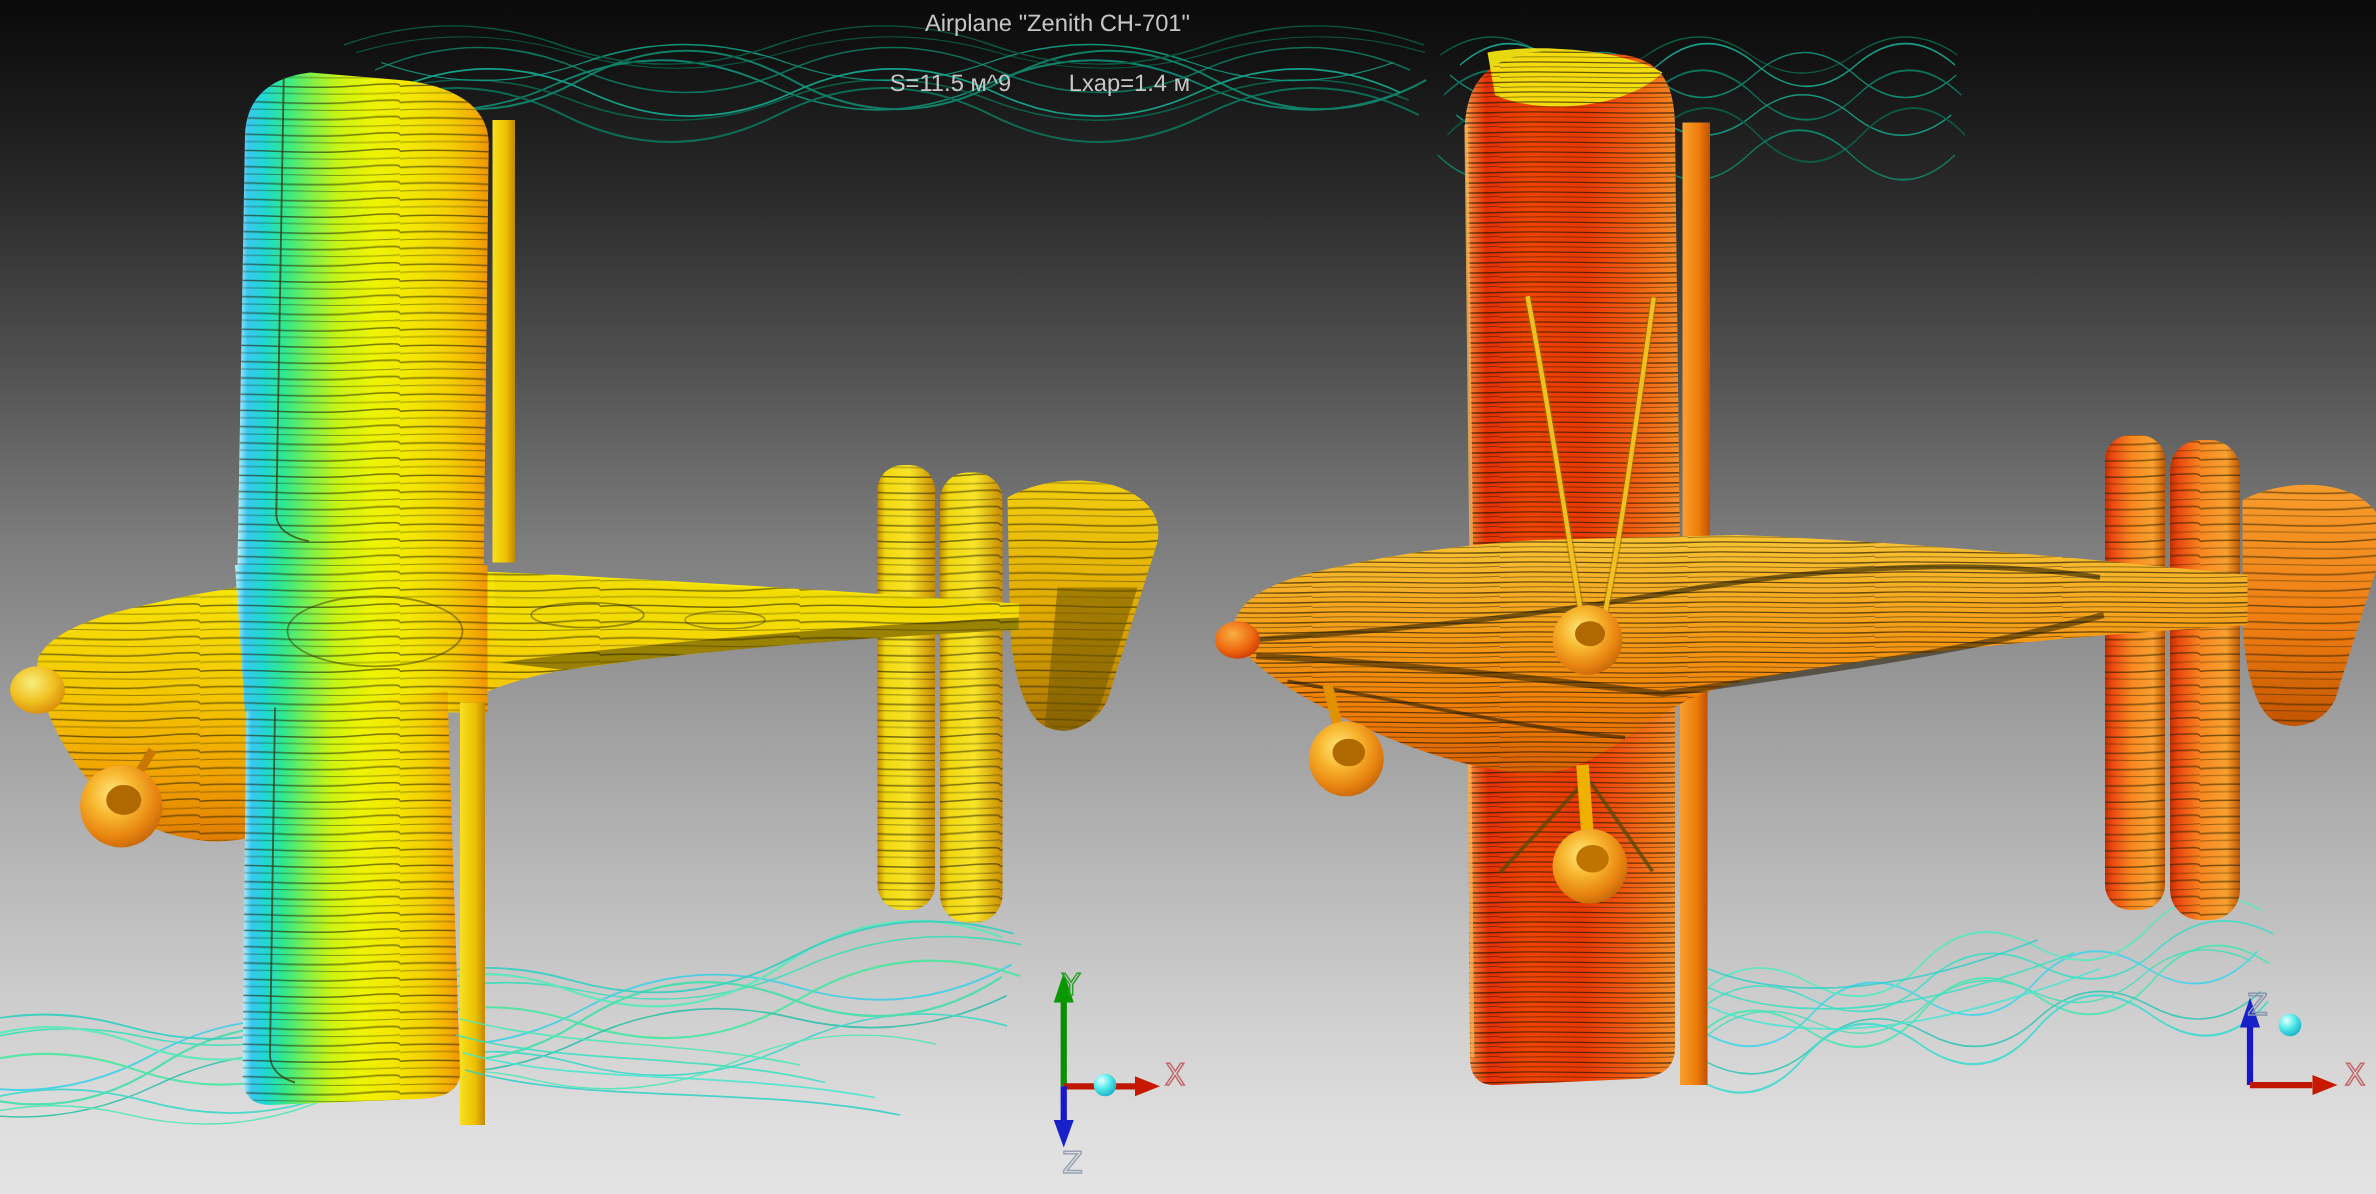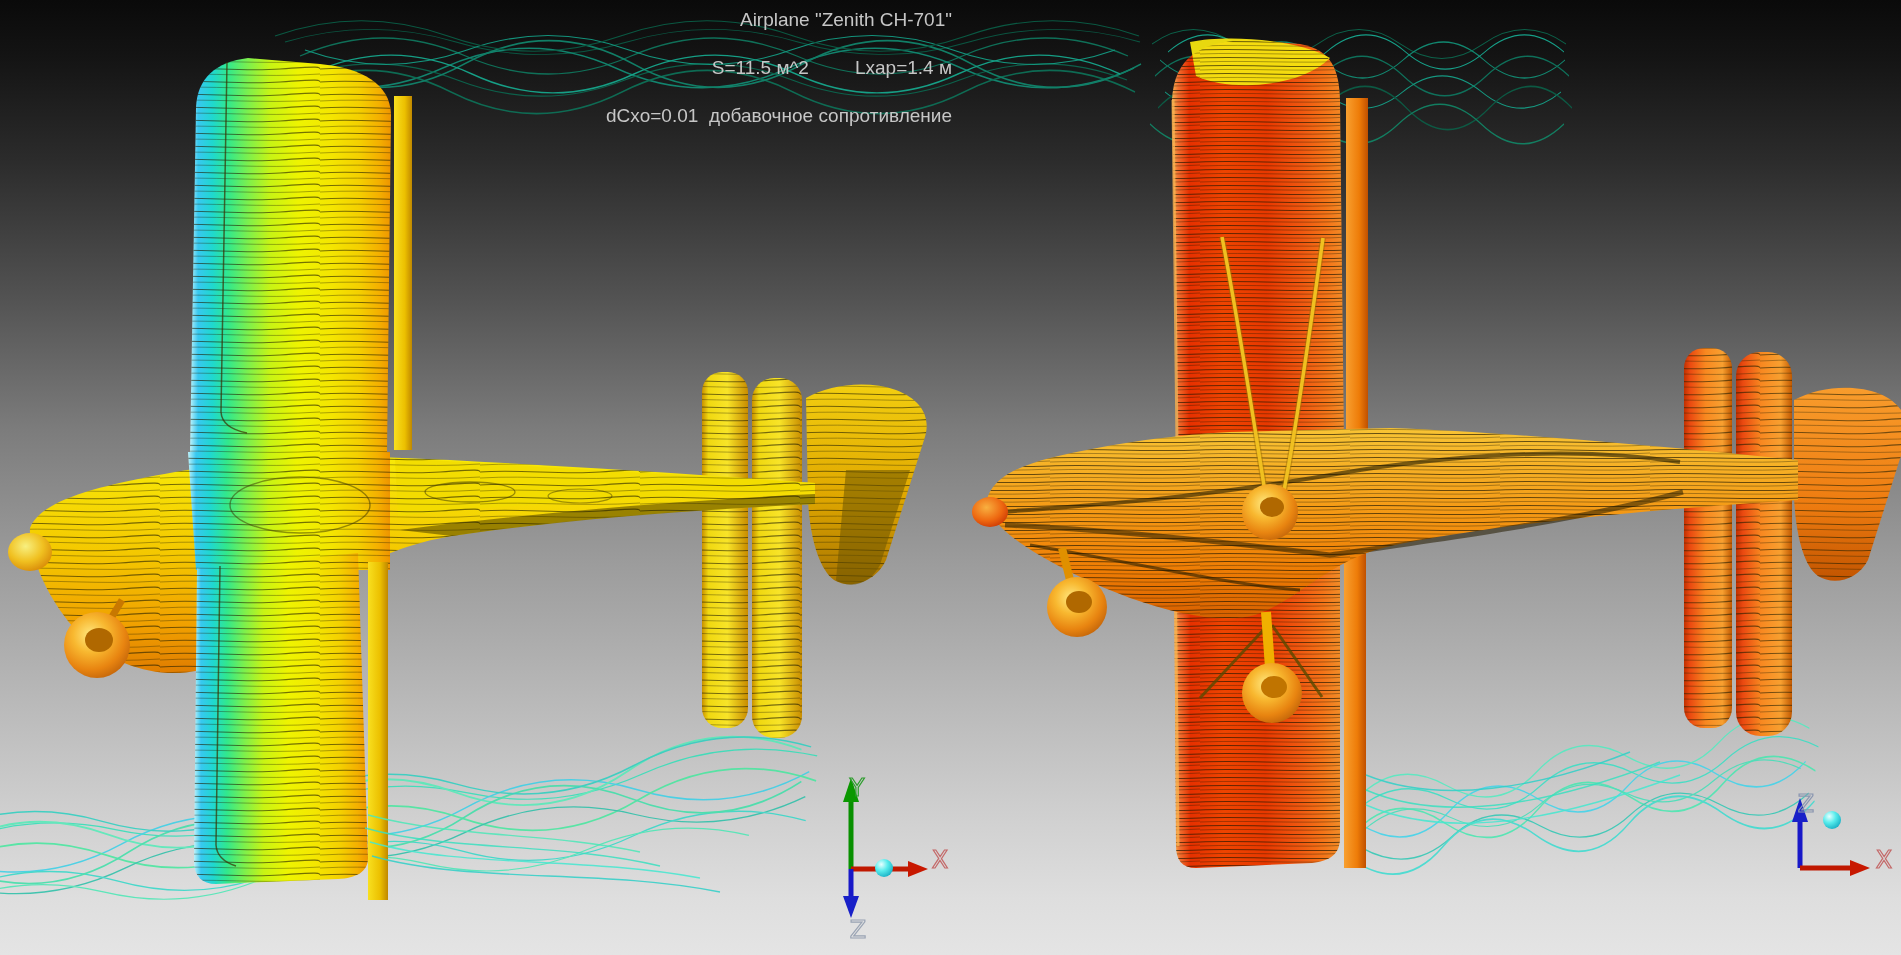--- a/index.html
+++ b/index.html
@@ -347,18 +347,17 @@
     <polygon points="1850,860 1850,876 1870,868" fill="#c81800"></polygon>
     <circle cx="1832" cy="820" r="9" fill="url(#gSph)"></circle>
     <text class="axlbl" x="1806" y="812" text-anchor="middle" stroke="#8a96b0">Z</text>
     <text class="axlbl" x="1884" y="868" text-anchor="middle" stroke="#c46a6a">X</text>
   </g>
 </svg>
 
 <div class="annotation">
   <div class="ann-line">Airplane "Zenith CH-701"</div>
   <div class="ann-line gapped">
-    <span>S=11.5 м^2</span><span>Lxap=1.4 м</span>
+    <span>S=11.5 м^9</span><span>Lxap=1.4 м</span>
   </div>
-  <div class="ann-line">dCxo=0.01  добавочное сопротивление</div>
 </div>
 
 </div>
 
 </body></html>

